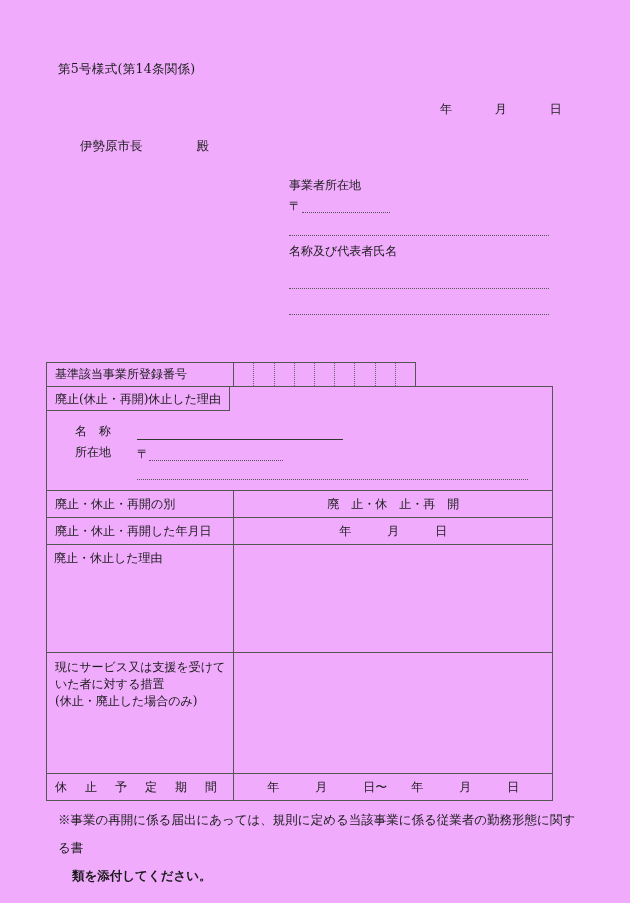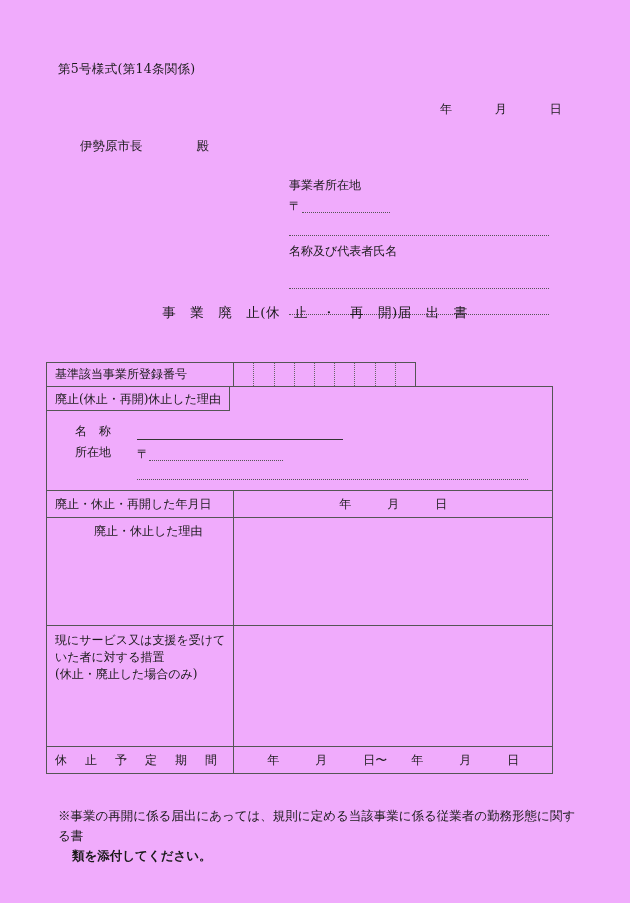--- a/index.html
+++ b/index.html
@@ -93,21 +93,21 @@
     top: 362px;
     width: 507px;
     border-collapse: collapse;
     font-size: 12px;
   }
   .tbl td {
     border: 1px solid #555;
     padding: 0;
     vertical-align: top;
   }
-  .cell-pad { padding: 5px 7px; margin-left: 40px; }
+  .cell-pad { padding: 5px 7px; }
 
   .lbl-col { width: 182px; }
   .lbl-col2 { width: 182px; }
 
   
   .regno-label {
     height: 23px;
     line-height: 23px;
     padding: 0 8px;
     white-space: nowrap;
@@ -207,21 +207,21 @@
     line-height: 26px;
     white-space: nowrap;
   }
 
   
   .footnote {
     position: absolute;
     left: 58px; top: 806px;
     width: 528px;
     font-size: 12.5px;
-    line-height: 20px;
+    line-height: 28px;
   }
   .footnote .l2 { padding-left: 14px; font-weight: bold; }
 </style>
 </head>
 <body>
 
 <div class="page">
 
   <div class="abs form-no">第5号様式(第14条関係)</div>
 
@@ -244,21 +244,20 @@
     <div class="postal-row">
       <span class="postal-mark">〒</span>
       <span class="dot-fill w-short"></span>
     </div>
     <div class="dot-full" style="margin-top:8px;"></div>
     <div class="lbl" style="margin-top:6px;">名称及び代表者氏名</div>
     <div class="dot-full" style="margin-top:13px;"></div>
     <div class="dot-full" style="margin-top:11px;"></div>
   </div>
 
-  <div class="abs main-title" style="width:630px;">事　業　廃　止(休　止　・　再　開)届　出　書</div>
 
 
   <table class="tbl">
     <tbody>
 
       <tr>
         <td class="lbl-col">
           <div class="regno-label">基準該当事業所登録番号</div>
         </td>
         <td class="regno-outer">
@@ -290,20 +289,28 @@
             <div class="addr-row">
               <span class="k">所在地</span>
               <span class="pm">〒</span>
               <span class="dots"></span>
             </div>
             <div class="addr-line2"></div>
           </div>
         </td>
       </tr>
 
+      <tr class="row-h-std">
+        <td class="lbl-col2">
+          <div class="val-cell">廃止・休止・再開の別</div>
+        </td>
+        <td colspan="2">
+          <div class="val-cell ctr">廃　止・休　止・再　開</div>
+        </td>
+      </tr>
 
       <tr class="row-h-std">
         <td class="lbl-col2">
           <div class="val-cell">廃止・休止・再開した年月日</div>
         </td>
         <td colspan="2">
           <div class="val-cell ctr">年　　　月　　　日</div>
         </td>
       </tr>
 

